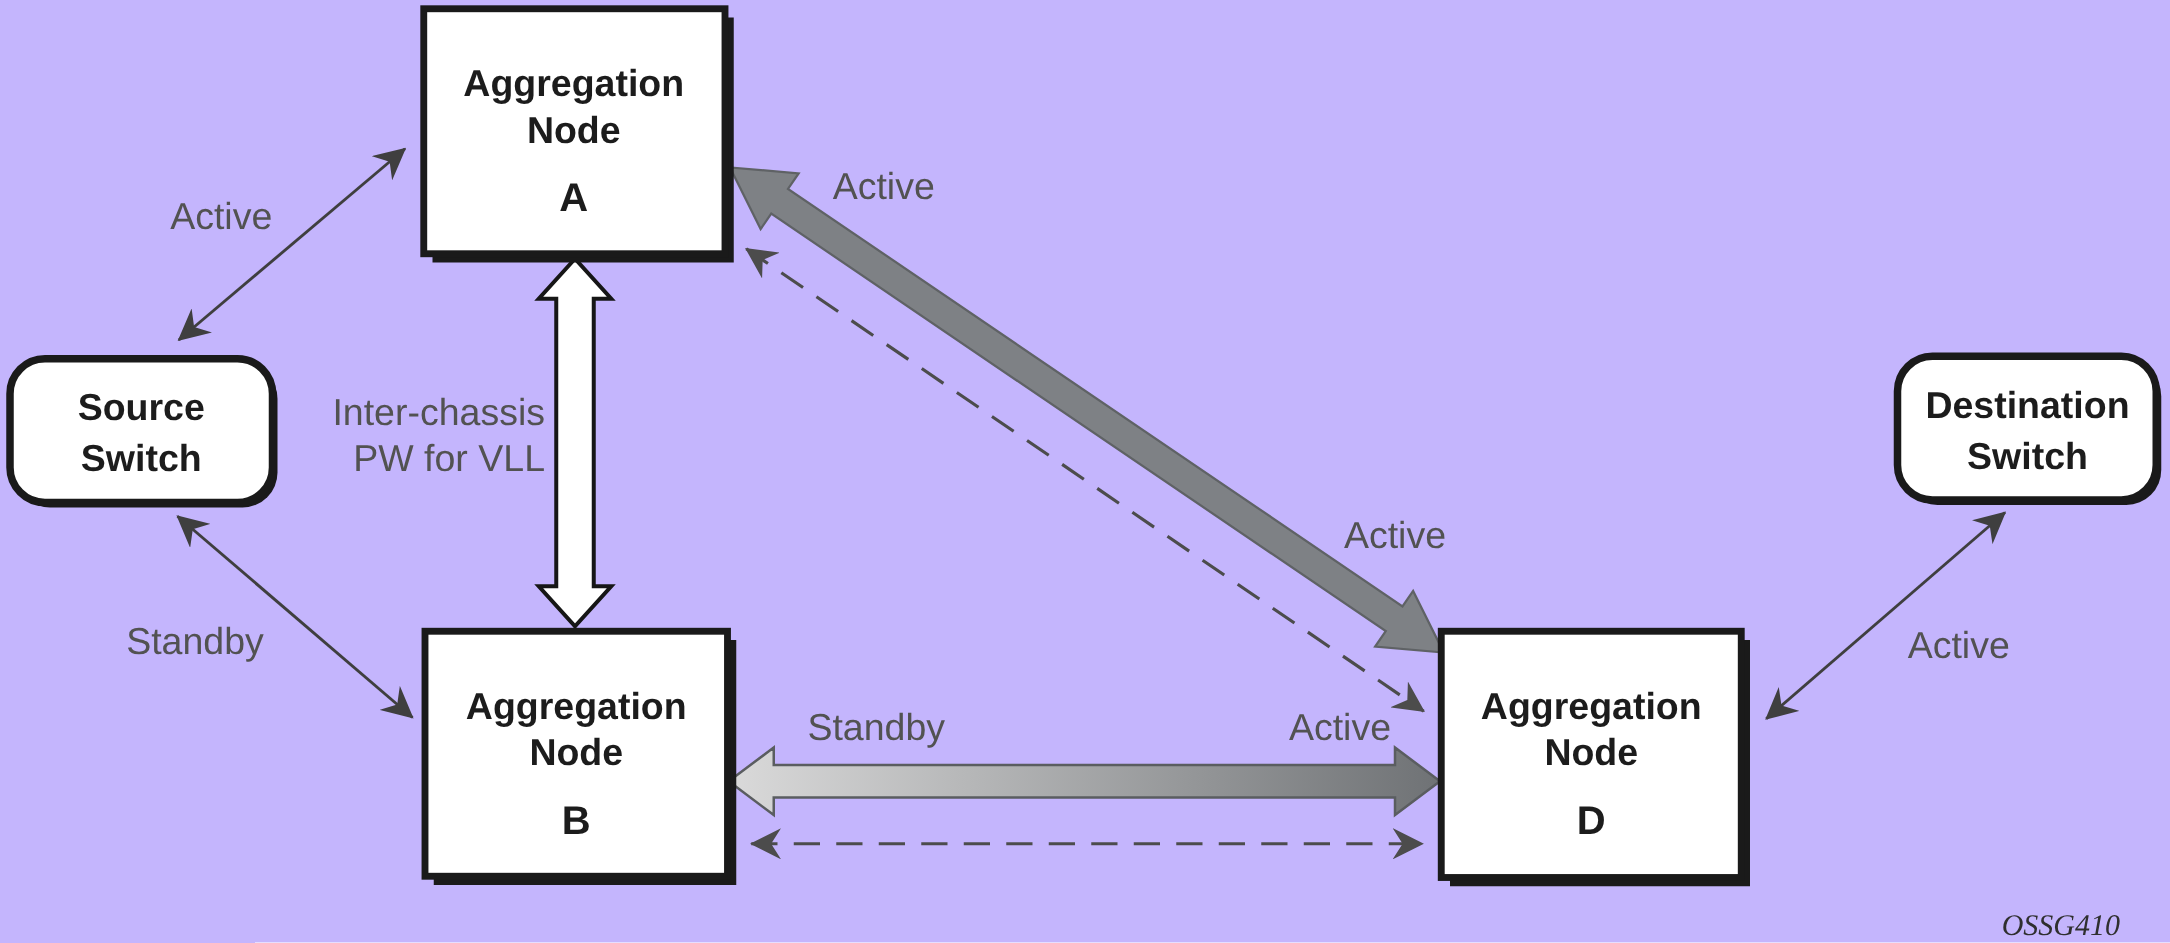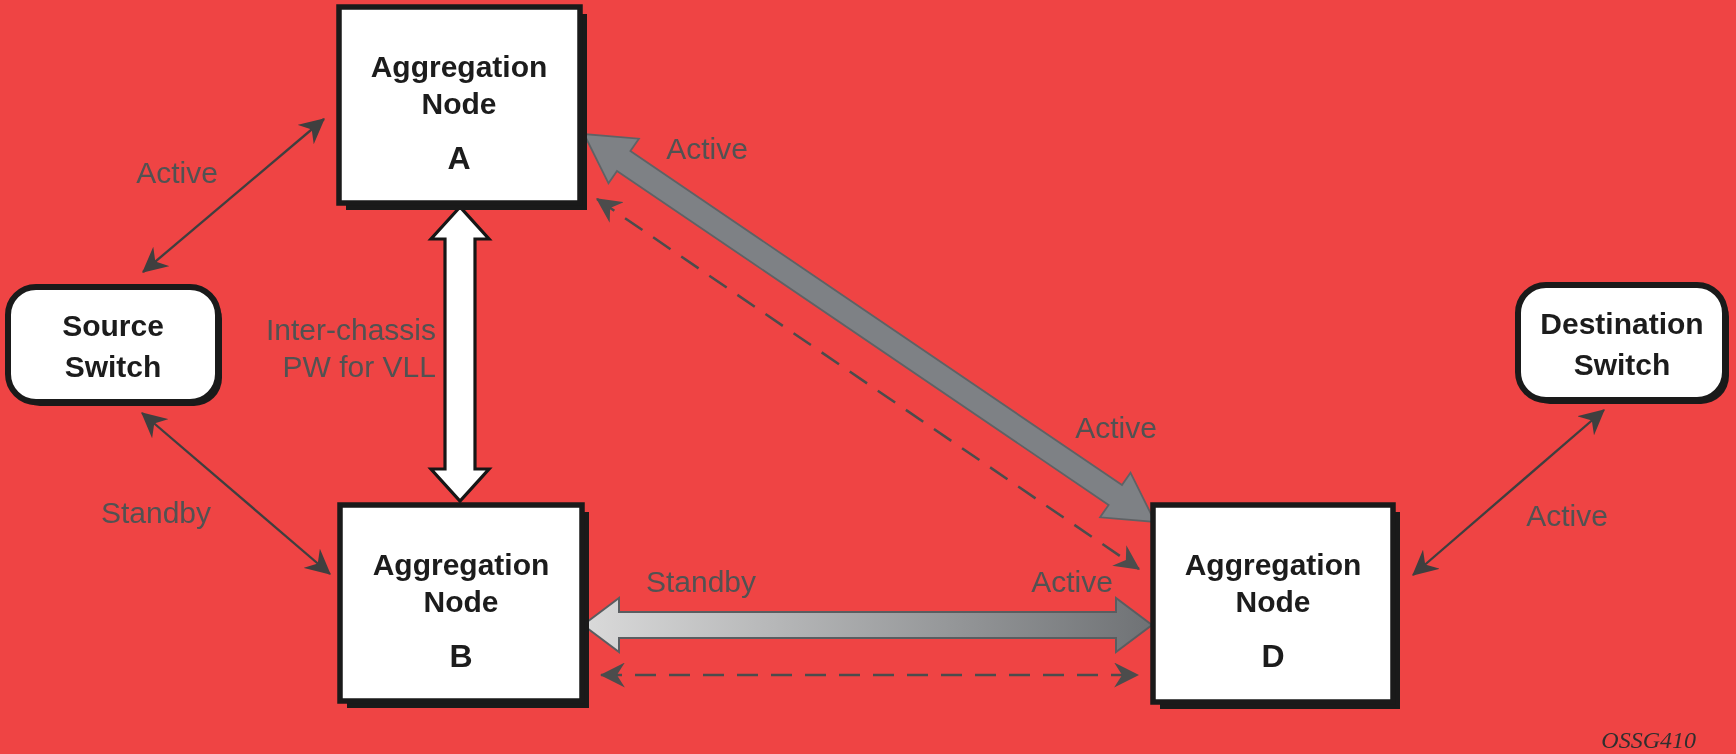--- a/index.html
+++ b/index.html
@@ -4,21 +4,21 @@
 <style>
   html, body {
     margin: 0;
     padding: 0;
     background: #ffffff;
   }
   #stage {
     position: relative;
     width: 1736px;
     height: 754px;
-    background: #ef4444;
+    background: #c4b5fd;
     overflow: hidden;
   }
   svg { display: block; }
 
   .node-box {
     fill: #ffffff;
     stroke: #1a1a1a;
     stroke-width: 5.5;
   }
   .node-shadow {

